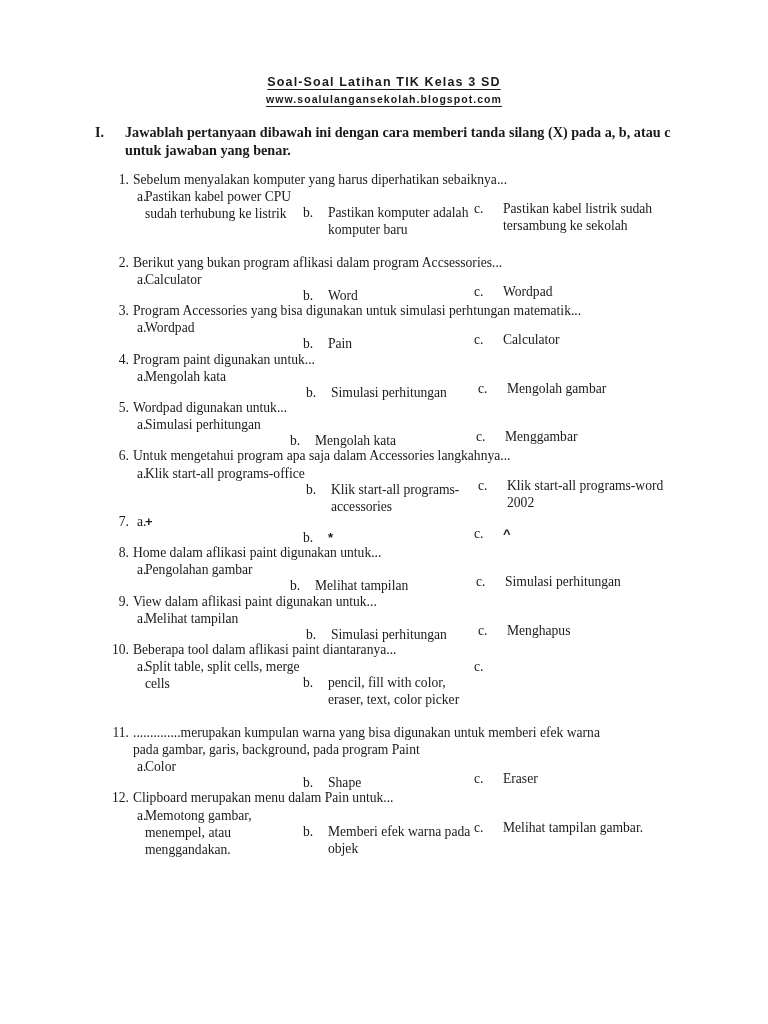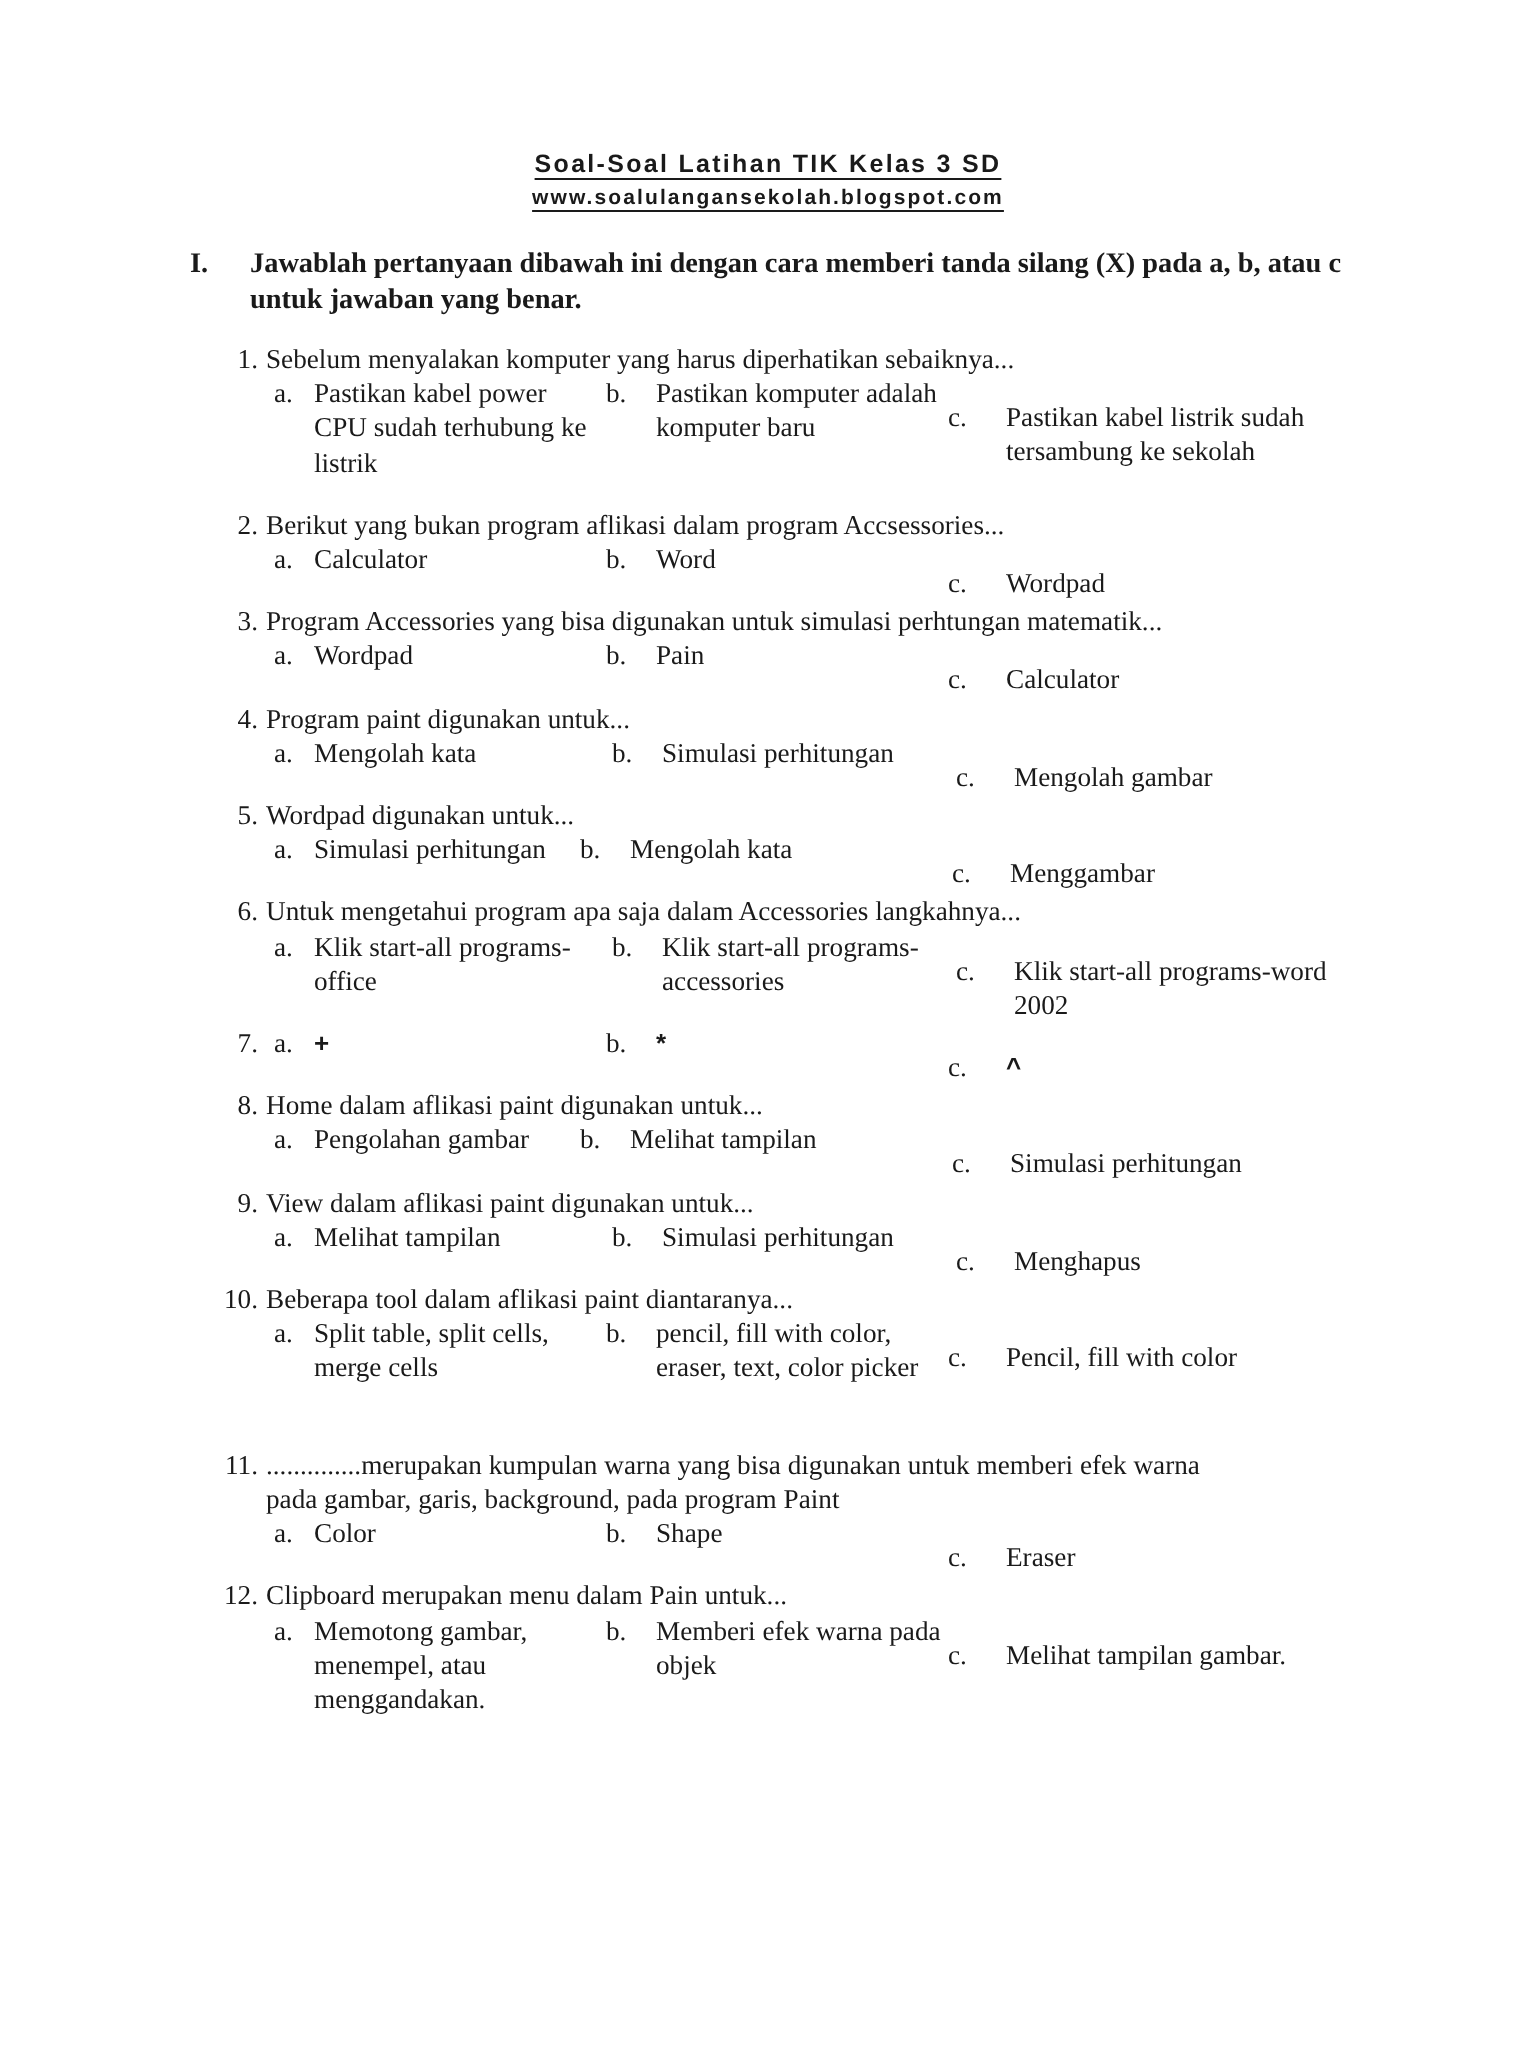--- a/index.html
+++ b/index.html
@@ -124,22 +124,22 @@
     position: absolute;
     left: 0;
     top: 0;
     width: 16px;
   }
   .opt-text {
     display: block;
     margin-left: 0;
   }
   
-  .opt-a .opt-text { margin-left: 20px; }
-  .opt-b .opt-text { margin-left: 25px; }
+  .opt-a .opt-text { margin-left: 8px; }
+  .opt-b .opt-text { margin-left: 25px; margin-top: 16px; }
   .opt-c .opt-text { margin-left: 29px; margin-top: 12px; }
 
   .opt-sym {
     font-family: "Liberation Sans", "DejaVu Sans", sans-serif;
     font-weight: bold;
     font-size: 13px;
   }
 
   
   .cols-wide .opt-a { left: 29px;  width: 175px; }
@@ -390,21 +390,20 @@
           </div>
           <div class="opt opt-b">
             <div class="opt-inner">
               <span class="opt-label">b.</span>
               <span class="opt-text">pencil, fill with color, eraser, text, color picker</span>
             </div>
           </div>
           <div class="opt opt-c">
             <div class="opt-inner">
               <span class="opt-label">c.</span>
-              <span class="opt-text">Pencil, fill with color</span>
             </div>
           </div>
         </div>
       </div>
       <div class="question">
         <div class="q-head"><span class="q-num">11.</span><span class="q-stem">..............merupakan kumpulan warna yang bisa digunakan untuk memberi efek warna</span></div>
         <div class="q-extra">pada gambar, garis, background, pada program Paint</div>
         <div class="options" style="height: 18.2px;">
           <div class="opt opt-a">
             <div class="opt-inner">

